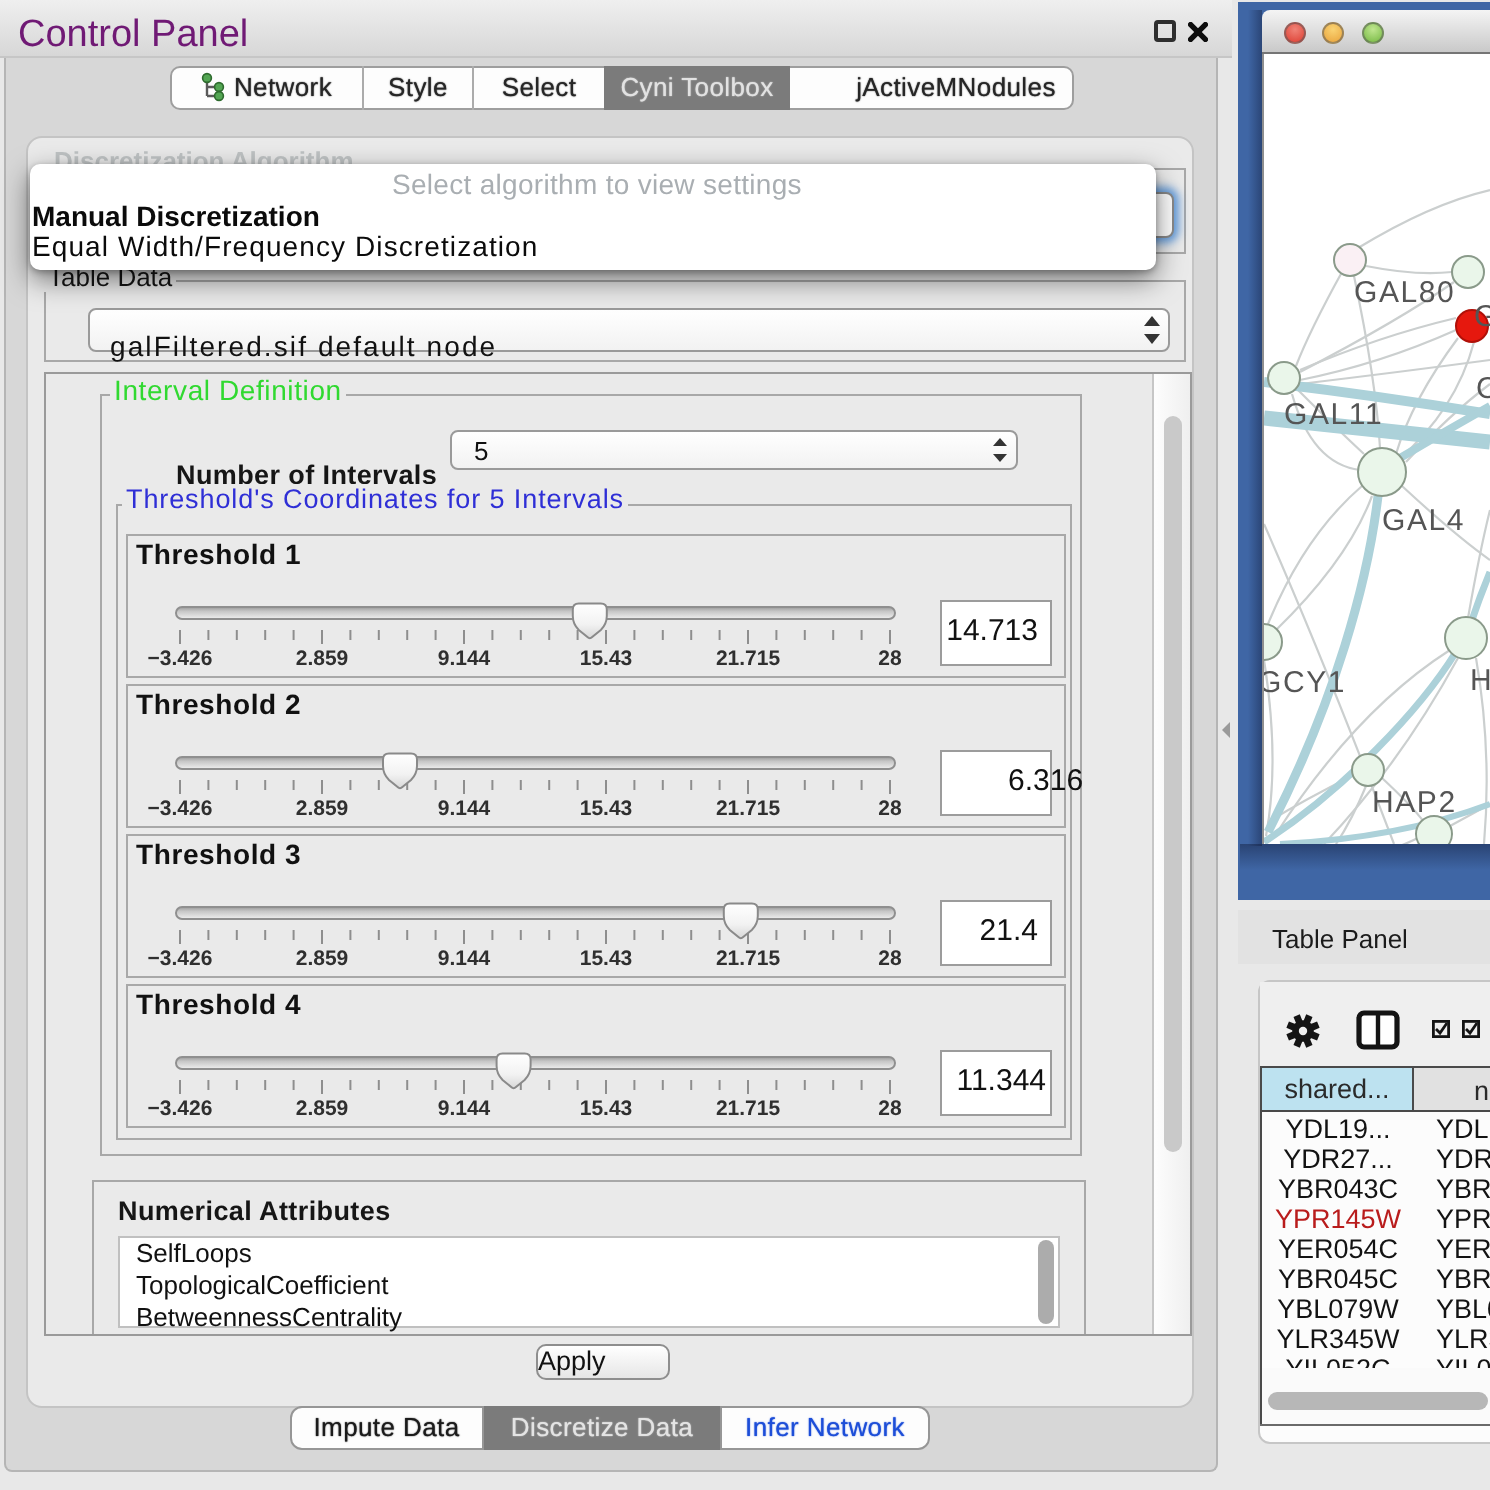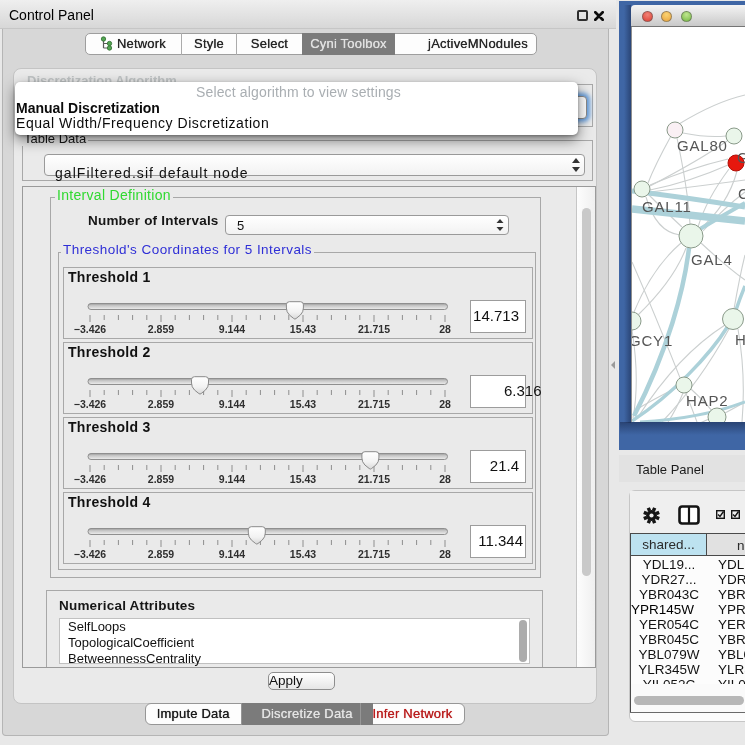--- a/index.html
+++ b/index.html
@@ -2,21 +2,21 @@
 <html><head><meta charset="utf-8">
 <style>
 *{margin:0;padding:0;box-sizing:border-box;}
 html,body{width:745px;height:745px;overflow:hidden;}
 body{background:#E8E8E8;font-family:"Liberation Sans",sans-serif;position:relative;}
 .abs{position:absolute;}
 </style></head>
 <body>
 
 <div class="abs" style="left:0;top:0;width:616px;height:29px;background:linear-gradient(180deg,#EFEFEF,#D7D7D7);border-bottom:1px solid #C6C6C6;"></div>
-<div class="abs" style="left:9px;top:7px;font-size:14px;color:#000000;">Control Panel</div>
+<div class="abs" style="left:9px;top:7px;font-size:19px;color:#701a75;">Control Panel</div>
 <div class="abs" style="left:577px;top:10px;width:11px;height:11px;border:2px solid #2e2e2e;border-radius:2px;"></div>
 <svg class="abs" style="left:594px;top:11px;" width="10" height="10">
     <path d="M1.3,1.3 L8.7,8.7 M8.7,1.3 L1.3,8.7" stroke="#0d0d0d" stroke-width="2.7" stroke-linecap="round"></path>
   </svg>
 <div class="abs" style="left:2px;top:29px;width:607px;height:707px;background:#D7D7D7;border:1px solid #B5B5B5;border-top:none;border-radius:0 0 4px 4px;"></div>
 <div class="abs" style="left:13px;top:68px;width:584px;height:636px;background:#EAEAEA;border:1px solid #C4C4C4;border-radius:8px;"></div>
 <div class="abs" style="left:85px;top:33px;width:452px;height:22px;background:#FDFDFD;border:1px solid #9E9E9E;border-radius:5px;overflow:hidden;"></div>
 <div class="abs" style="left:85px;top:33px;width:97px;height:22px;line-height:21px;text-align:center;font-size:13px;letter-spacing:0.2px;text-shadow:0 0 0.7px currentColor;color:#262626;border-right:1px solid #ABABAB;"><svg width="13" height="15" style="vertical-align:-3px;margin-right:4px;">
       <path d="M3.5,3.5 L3.5,12 M3.5,7.5 L9,7.5 M3.5,12 L9,12" stroke="#5a5a5a" stroke-width="1.2" fill="none"></path>
       <circle cx="3.5" cy="3" r="2.2" fill="#53a653" stroke="#2e6b2e" stroke-width="0.8"></circle>
@@ -35,21 +35,21 @@
 <div class="abs" style="left:44px;top:154px;width:541px;height:22px;background:linear-gradient(180deg,#ffffff,#f2f2f2);border:1px solid #9a9a9a;border-radius:4px;"></div>
 <div class="abs" style="left:55px;top:155px;font-size:14px;letter-spacing:1.05px;color:#111;margin-top:10px;">galFiltered.sif default node</div>
 <svg class="abs" style="left:570px;top:157px;" width="12" height="16">
     <path d="M6,1 L10,6 L2,6 Z" fill="#333"></path>
     <path d="M6,15 L10,10 L2,10 Z" fill="#333"></path>
   </svg>
 <div class="abs" style="left:22px;top:186px;width:574px;height:482px;border:1px solid #9A9A9A;background:#EAEAEA;"></div>
 <div class="abs" style="left:23px;top:187px;width:572px;height:480px;overflow:hidden;">
 <div class="abs" style="left:27px;top:10px;width:491px;height:381px;border:1px solid #A8A8A8;"></div>
 <div class="abs" style="left:32px;top:0px;font-size:14px;color:#30D930;font-weight:normal;white-space:nowrap;background:#EAEAEA;padding:0 2px;letter-spacing:0.3px;">Interval Definition</div>
-<div class="abs" style="left:65px;top:26px;font-size:13.5px;color:#161616;font-weight:bold;white-space:nowrap;letter-spacing:0.2px;">Number of Intervals</div>
+<div class="abs" style="left:65px;top:43px;font-size:13.5px;color:#161616;font-weight:bold;white-space:nowrap;letter-spacing:0.2px;">Number of Intervals</div>
 <div class="abs" style="left:202px;top:28px;width:284px;height:20px;background:linear-gradient(180deg,#ffffff,#f2f2f2);border:1px solid #9a9a9a;border-radius:4px;"></div>
 <div class="abs" style="left:214px;top:31px;font-size:13px;color:#111;font-weight:normal;white-space:nowrap;">5</div>
 <svg class="abs" style="left:472px;top:31px;" width="10" height="14">
       <path d="M5,1 L8.5,5 L1.5,5 Z" fill="#333"></path>
       <path d="M5,13 L8.5,9 L1.5,9 Z" fill="#333"></path>
     </svg>
 <div class="abs" style="left:35px;top:65px;width:478px;height:318px;border:1px solid #A8A8A8;"></div>
 <div class="abs" style="left:38px;top:55px;font-size:13.5px;color:#2F2FD6;font-weight:normal;white-space:nowrap;background:#EAEAEA;padding:0 2px;letter-spacing:0.45px;">Threshold's Coordinates for 5 Intervals</div>
 <div class="abs" style="left:40px;top:80px;width:470px;height:72px;border:1px solid #A8A8A8;"></div>
 <div class="abs" style="left:45px;top:82px;font-size:14px;color:#111;font-weight:bold;white-space:nowrap;letter-spacing:0.3px;">Threshold 1</div>
@@ -247,22 +247,22 @@
 <div class="abs" style="left:45px;top:464px;font-size:13px;color:#111;font-weight:normal;white-space:nowrap;">BetweennessCentrality</div>
 <div class="abs" style="left:494px;top:432px;width:12px;height:44px;background:#fff;"></div>
 <div class="abs" style="left:496px;top:433px;width:8px;height:42px;background:#ACACAC;border-radius:4px;"></div>
 </div>
 <div class="abs" style="left:576px;top:187px;width:1px;height:480px;background:#C6C6C6;"></div>
 <div class="abs" style="left:577px;top:187px;width:18px;height:480px;background:linear-gradient(90deg,#FDFDFD,#EFEFEF);"></div>
 <div class="abs" style="left:582px;top:208px;width:9px;height:368px;background:#C9C9C9;border-radius:4.5px;"></div>
 <div class="abs" style="left:268px;top:672px;width:67px;height:18px;background:linear-gradient(180deg,#ffffff,#E6E6E6);border:1px solid #8E8E8E;border-radius:5px;line-height:16px;text-align:left;font-size:13.5px;color:#111;">Apply</div>
 <div class="abs" style="left:145px;top:703px;width:320px;height:22px;background:#FDFDFD;border:1px solid #969696;border-radius:6px;overflow:hidden;"></div>
 <div class="abs" style="left:145.0px;top:703px;width:96.5px;height:22px;line-height:21px;text-align:center;font-size:13px;letter-spacing:0.2px;text-shadow:0 0 0.7px currentColor;color:#1B1B1B;">Impute Data</div>
-<div class="abs" style="left:241.5px;top:703px;width:131px;height:22px;line-height:21px;text-align:center;font-size:13px;letter-spacing:0.2px;text-shadow:0 0 0.7px currentColor;background:#7B7B7B;color:#E4E4E4;">Discretize Data</div>
-<div class="abs" style="left:360.0px;top:703px;width:105px;height:22px;line-height:21px;text-align:center;font-size:13px;letter-spacing:0.2px;text-shadow:0 0 0.7px currentColor;color:#b91c1c;">Infer Network</div>
+<div class="abs" style="left:241.5px;top:703px;width:119px;height:22px;line-height:21px;text-align:center;font-size:13px;letter-spacing:0.2px;text-shadow:0 0 0.7px currentColor;background:#7B7B7B;color:#E4E4E4;">Discretize Data</div>
+<div class="abs" style="left:360.0px;top:703px;width:105px;height:22px;line-height:21px;text-align:center;font-size:13px;letter-spacing:0.2px;text-shadow:0 0 0.7px currentColor;color:#1d4ed8;">Infer Network</div>
 <div class="abs" style="left:241px;top:703px;width:1px;height:22px;background:#969696;"></div>
 <div class="abs" style="left:360px;top:703px;width:1px;height:22px;background:#969696;"></div>
 <div class="abs" style="left:611px;top:361px;width:0;height:0;border-top:4px solid transparent;border-bottom:4px solid transparent;border-right:4px solid #9A9A9A;"></div>
 <div class="abs" style="left:619px;top:1px;width:126px;height:449px;background:#3F66A5;"></div>
 <div class="abs" style="left:620px;top:422px;width:125px;height:13px;background:linear-gradient(180deg,rgba(15,25,55,0.45),rgba(15,25,55,0));"></div>
 <div class="abs" style="left:624px;top:5px;width:7px;height:418px;background:linear-gradient(90deg,rgba(15,25,55,0),rgba(15,25,55,0.42));"></div>
 <div class="abs" style="left:631px;top:5px;width:114px;height:22px;background:linear-gradient(180deg,#F4F4F4,#C9C9C9);border-bottom:1px solid #757575;border-radius:4px 0 0 0;"></div>
 <div class="abs" style="left:641.5px;top:11px;width:11px;height:11px;border-radius:50%;background:radial-gradient(circle at 50% 30%,#F08377,#DD3E32);border:1px solid rgba(90,90,90,0.55);"></div>
 <div class="abs" style="left:661.0px;top:11px;width:11px;height:11px;border-radius:50%;background:radial-gradient(circle at 50% 30%,#FAD373,#E9A33B);border:1px solid rgba(90,90,90,0.55);"></div>
 <div class="abs" style="left:680.5px;top:11px;width:11px;height:11px;border-radius:50%;background:radial-gradient(circle at 50% 30%,#C0E690,#74B841);border:1px solid rgba(90,90,90,0.55);"></div>
@@ -357,21 +357,21 @@
   </svg>
 <div class="abs" style="left:630px;top:533px;width:115px;height:23px;background:#E1E1E1;border:1px solid #4A4A4A;border-right:none;"></div>
 <div class="abs" style="left:631px;top:534px;width:76px;height:21px;background:#BDE2F0;border-right:1px solid #4A4A4A;line-height:21px;text-align:center;font-size:13.5px;color:#2A2A2A;">shared...</div>
 <div class="abs" style="left:737px;top:538px;font-size:13.5px;color:#2A2A2A;">n</div>
 <div class="abs" style="left:631px;top:557px;width:76px;text-align:center;font-size:13.5px;color:#131313;">YDL19...</div>
 <div class="abs" style="left:718px;top:557px;font-size:13.5px;color:#131313;">YDL1</div>
 <div class="abs" style="left:631px;top:572px;width:76px;text-align:center;font-size:13.5px;color:#131313;">YDR27...</div>
 <div class="abs" style="left:718px;top:572px;font-size:13.5px;color:#131313;">YDR2</div>
 <div class="abs" style="left:631px;top:587px;width:76px;text-align:center;font-size:13.5px;color:#131313;">YBR043C</div>
 <div class="abs" style="left:718px;top:587px;font-size:13.5px;color:#131313;">YBR0</div>
-<div class="abs" style="left:631px;top:602px;width:76px;text-align:left;font-size:13.5px;color:#000000;">YPR145W</div>
+<div class="abs" style="left:631px;top:602px;width:76px;text-align:center;font-size:13.5px;color:#b91c1c;">YPR145W</div>
 <div class="abs" style="left:718px;top:602px;font-size:13.5px;color:#131313;">YPR1</div>
 <div class="abs" style="left:631px;top:617px;width:76px;text-align:center;font-size:13.5px;color:#131313;">YER054C</div>
 <div class="abs" style="left:718px;top:617px;font-size:13.5px;color:#131313;">YER0</div>
 <div class="abs" style="left:631px;top:632px;width:76px;text-align:center;font-size:13.5px;color:#131313;">YBR045C</div>
 <div class="abs" style="left:718px;top:632px;font-size:13.5px;color:#131313;">YBR0</div>
 <div class="abs" style="left:631px;top:647px;width:76px;text-align:center;font-size:13.5px;color:#131313;">YBL079W</div>
 <div class="abs" style="left:718px;top:647px;font-size:13.5px;color:#131313;">YBL0</div>
 <div class="abs" style="left:631px;top:662px;width:76px;text-align:center;font-size:13.5px;color:#131313;">YLR345W</div>
 <div class="abs" style="left:718px;top:662px;font-size:13.5px;color:#131313;">YLR3</div>
 <div class="abs" style="left:631px;top:677px;width:76px;text-align:center;font-size:13.5px;color:#131313;">YIL052C</div>

